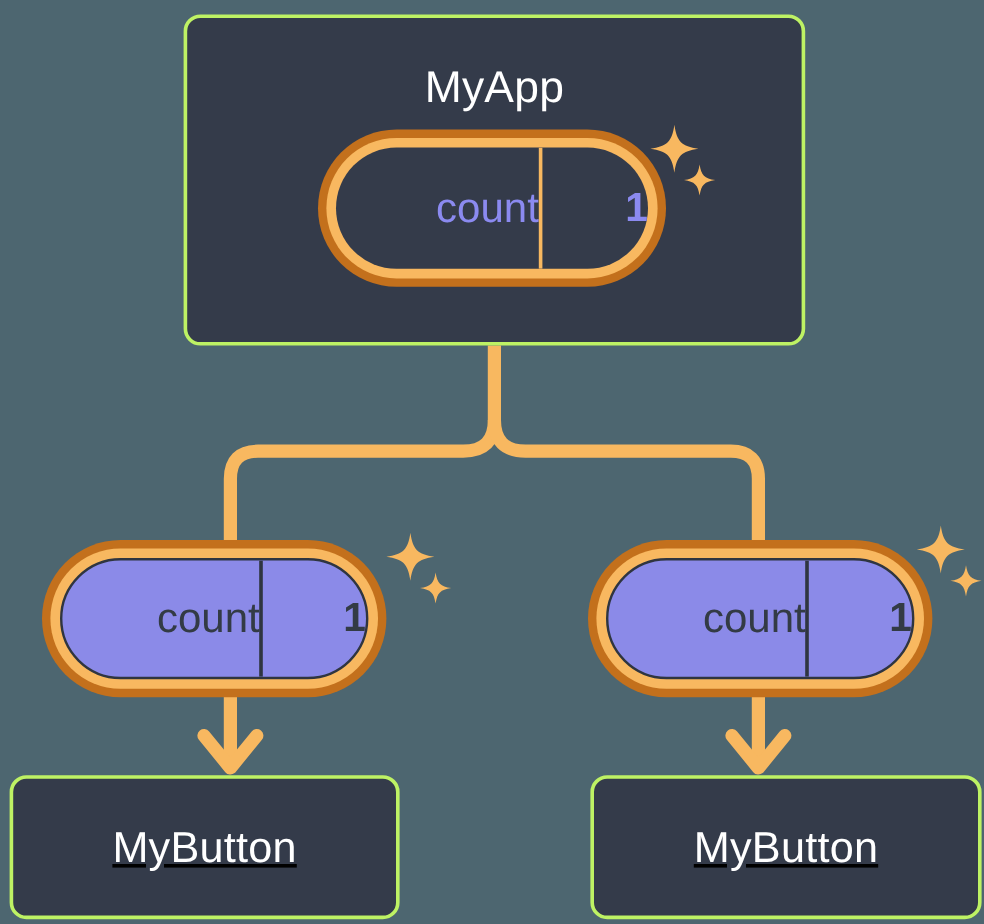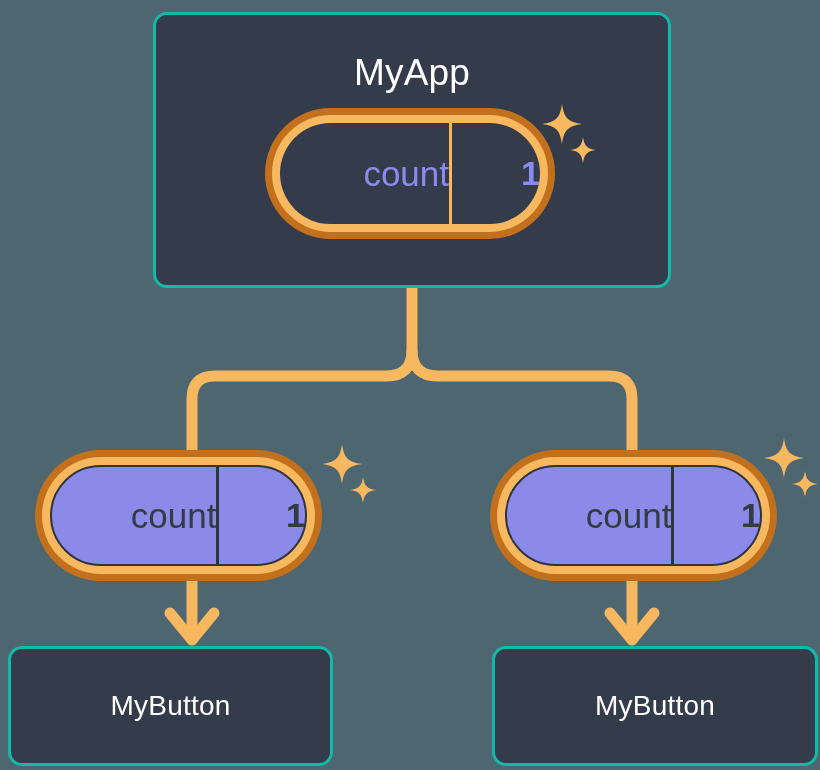--- a/index.html
+++ b/index.html
@@ -21,24 +21,25 @@
     position: absolute;
     left: 0; top: 0;
     width: 820px; height: 770px;
     pointer-events: none;
   }
 
   
   .component-box {
     position: absolute;
     background: #343b4a;
-    border: 3px solid #14b8a6;
+    border: 3px solid #bef264;
     border-radius: 14px;
     box-sizing: border-box;
     z-index: 3;
+    text-decoration: underline;
   }
   .component-title {
     color: #ffffff;
     font-size: 37px;
     font-weight: 400;
     letter-spacing: 0.2px;
     text-align: center;
     width: 100%;
     position: absolute;
     left: 0;
@@ -53,21 +54,21 @@
   .box-mybutton {
     height: 120px;
     display: flex;
     align-items: center;
     justify-content: center;
   }
   #box-mybutton-left  { left: 8px;   top: 646px; width: 325px; }
   #box-mybutton-right { left: 492px; top: 646px; width: 326px; }
   .box-mybutton .component-title {
     position: static;
-    font-size: 28px;
+    font-size: 36px;
   }
 
   
   .state-pill {
     position: absolute;
     box-sizing: border-box;
     border-radius: 999px;
     z-index: 4;
     
     background: #c3701c;

